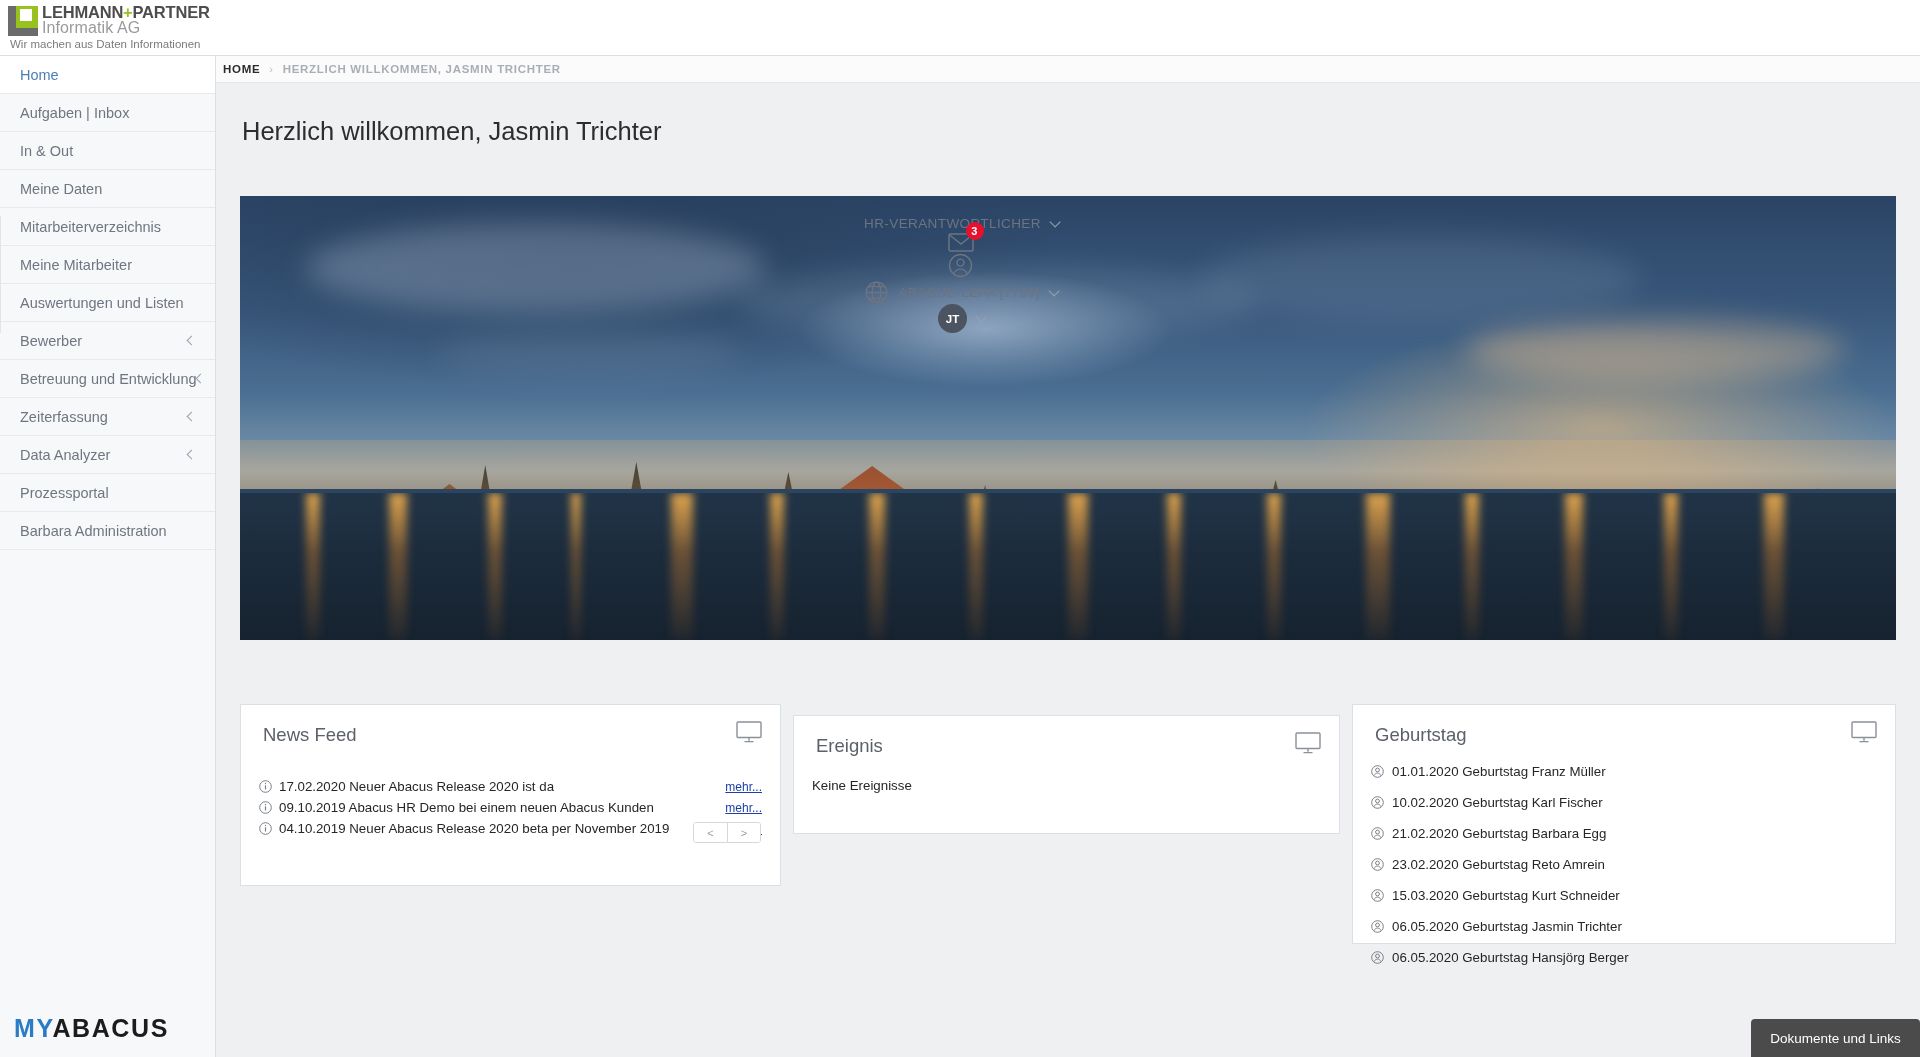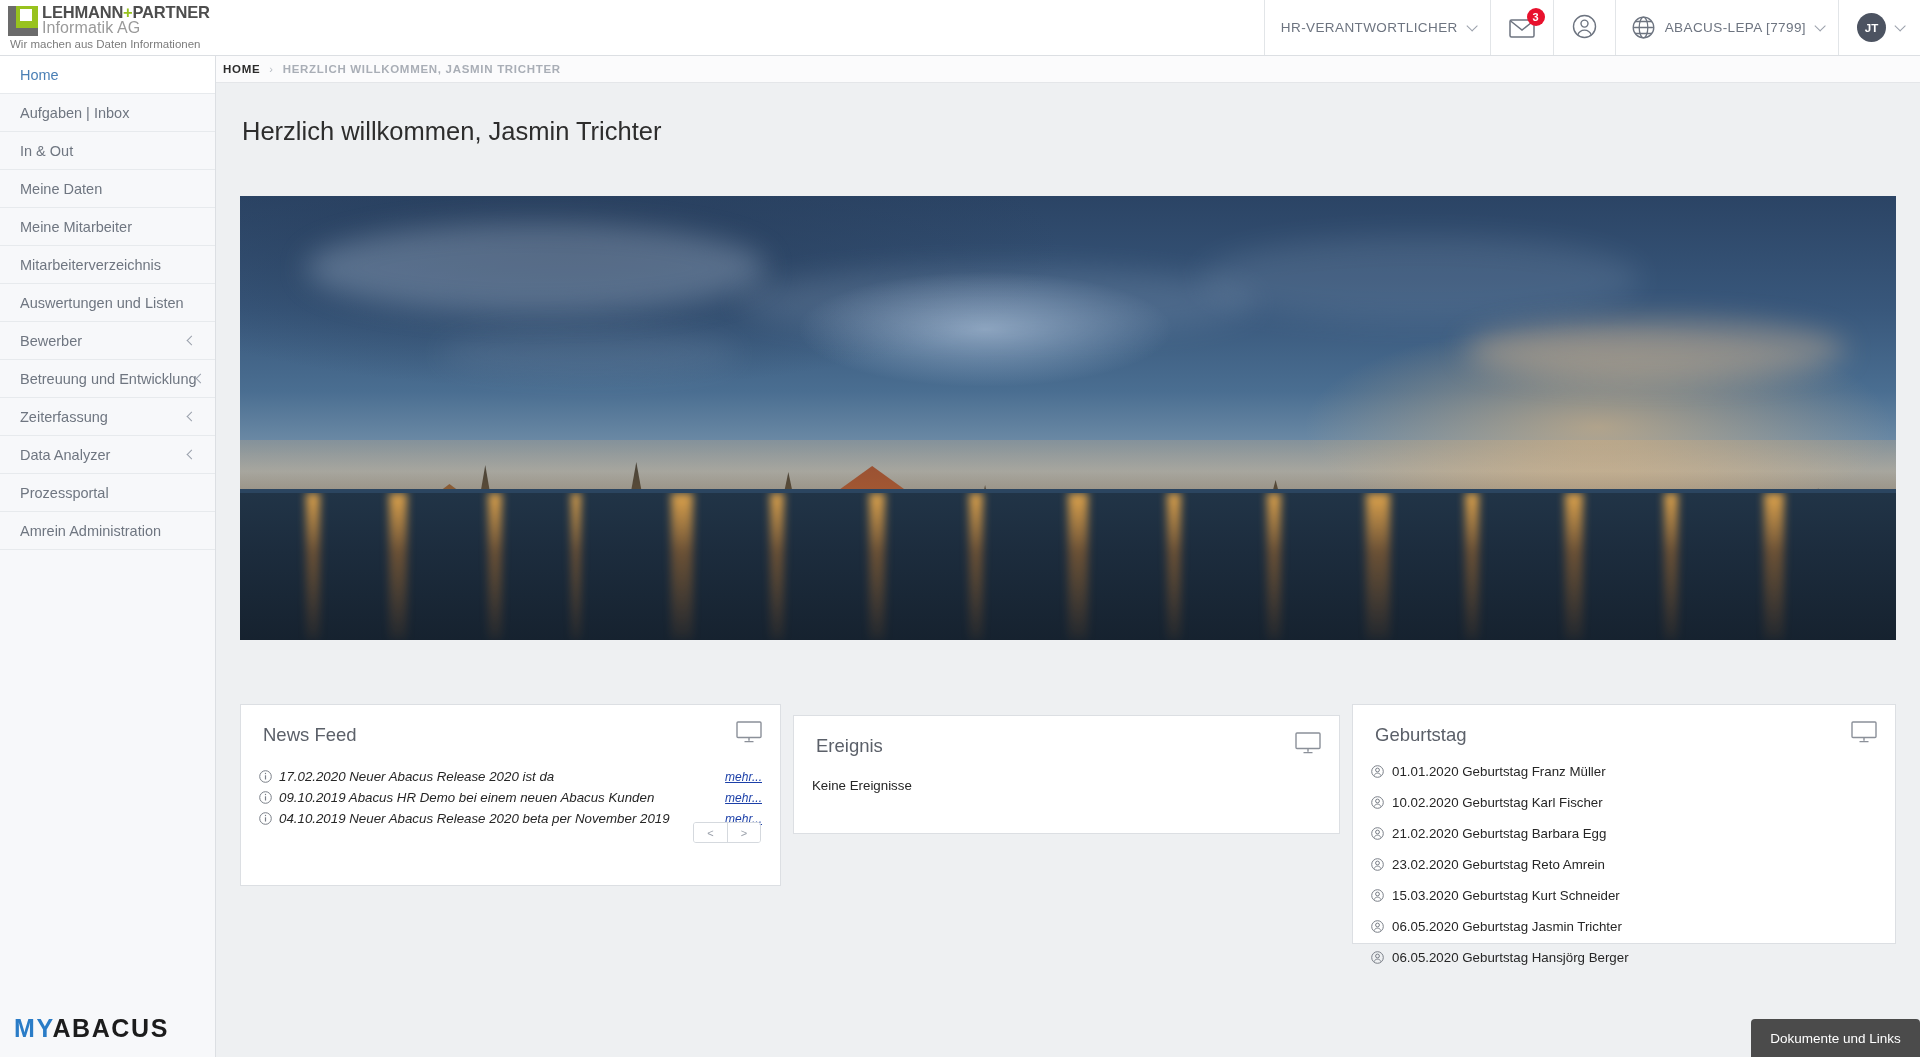--- a/index.html
+++ b/index.html
@@ -11,20 +11,21 @@
   }
 
   
   .topbar {
     position: absolute; top: 0; left: 0;
     width: 1920px; height: 56px;
     background: #ffffff;
     border-bottom: 1px solid #dcdfe3;
     display: flex; align-items: stretch;
     z-index: 30;
+    flex-direction: column;
   }
   .brand {
     width: 216px; flex: 0 0 216px;
     position: relative;
     padding: 4px 0 0 8px;
   }
   .brand-logo-row { display: flex; align-items: flex-start; }
   .brand-mark { width: 30px; height: 30px; position: relative; flex: 0 0 30px; margin-top: 2px; }
   .brand-mark .lshape {
     position: absolute; left: 0; top: 0; width: 30px; height: 30px;
@@ -216,21 +217,21 @@
   .card.events { width: 547px; height: 119px; margin-top: 11px; }
   .card.bdays { width: 544px; height: 240px; }
   .card-title {
     font-size: 18.5px; color: #5b6069; font-weight: normal;
     margin: 3px 0 0 4px;
   }
   .monitor-icon {
     position: absolute; top: 16px; right: 18px;
     width: 26px; height: 22px; cursor: pointer;
   }
-  .news-list { margin-top: 20px; font-style: italic; }
+  .news-list { margin-top: 30px; }
   .news-row {
     display: flex; align-items: center;
     font-size: 13.3px; color: #262626;
     height: 21px;
   }
   .news-row .txt { flex: 1 1 auto; padding-left: 7px; }
   .news-row .more {
     color: #1b3fa8; text-decoration: underline;
     font-size: 12px; cursor: pointer; white-space: nowrap;
   }
@@ -343,24 +344,24 @@
       <div class="nav-item">
         <span class="lbl">Aufgaben | Inbox</span>
       </div>
       <div class="nav-item">
         <span class="lbl">In &amp; Out</span>
       </div>
       <div class="nav-item">
         <span class="lbl">Meine Daten</span>
       </div>
       <div class="nav-item">
+        <span class="lbl">Mitarbeiterverzeichnis</span>
+      </div>
+      <div class="nav-item">
         <span class="lbl">Meine Mitarbeiter</span>
-      </div>
-      <div class="nav-item">
-        <span class="lbl">Mitarbeiterverzeichnis</span>
       </div>
       <div class="nav-item">
         <span class="lbl">Auswertungen und Listen</span>
       </div>
       <div class="nav-item">
         <span class="lbl">Bewerber</span>
         <span class="chev-left"></span>
       </div>
       <div class="nav-item">
         <span class="lbl">Betreuung und Entwicklung</span>
@@ -371,21 +372,21 @@
         <span class="chev-left"></span>
       </div>
       <div class="nav-item">
         <span class="lbl">Data Analyzer</span>
         <span class="chev-left"></span>
       </div>
       <div class="nav-item">
         <span class="lbl">Prozessportal</span>
       </div>
       <div class="nav-item">
-        <span class="lbl">Amrein Administration</span>
+        <span class="lbl">Barbara Administration</span>
       </div>
     </div>
   <div class="myabacus">
     <span class="my">MY</span><span>ABACUS</span>
   </div>
 </div>
 
 <div class="main">
 
   <div class="crumbbar">

